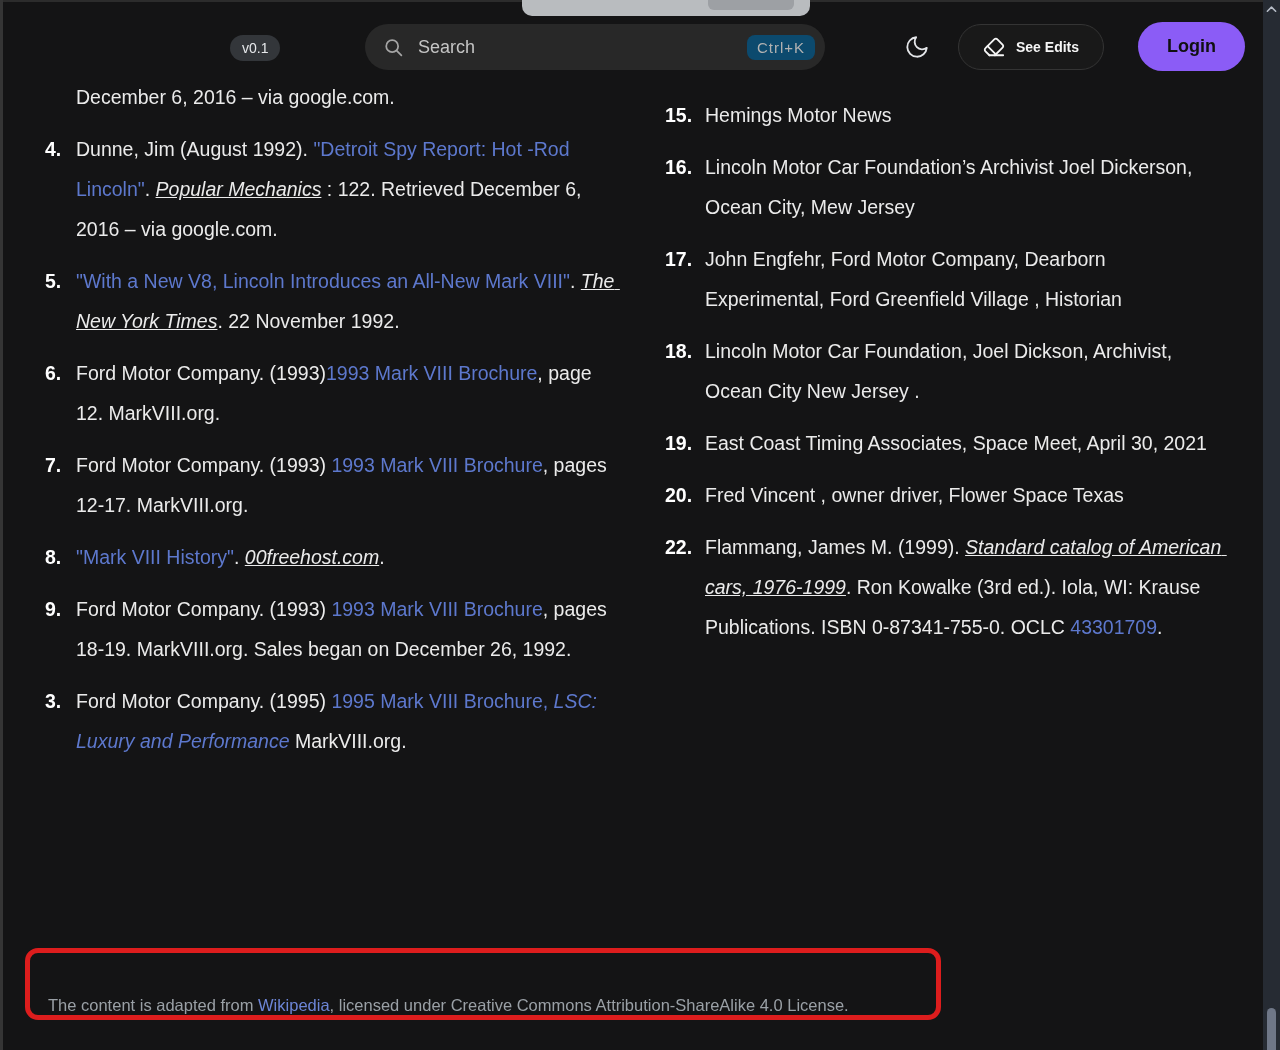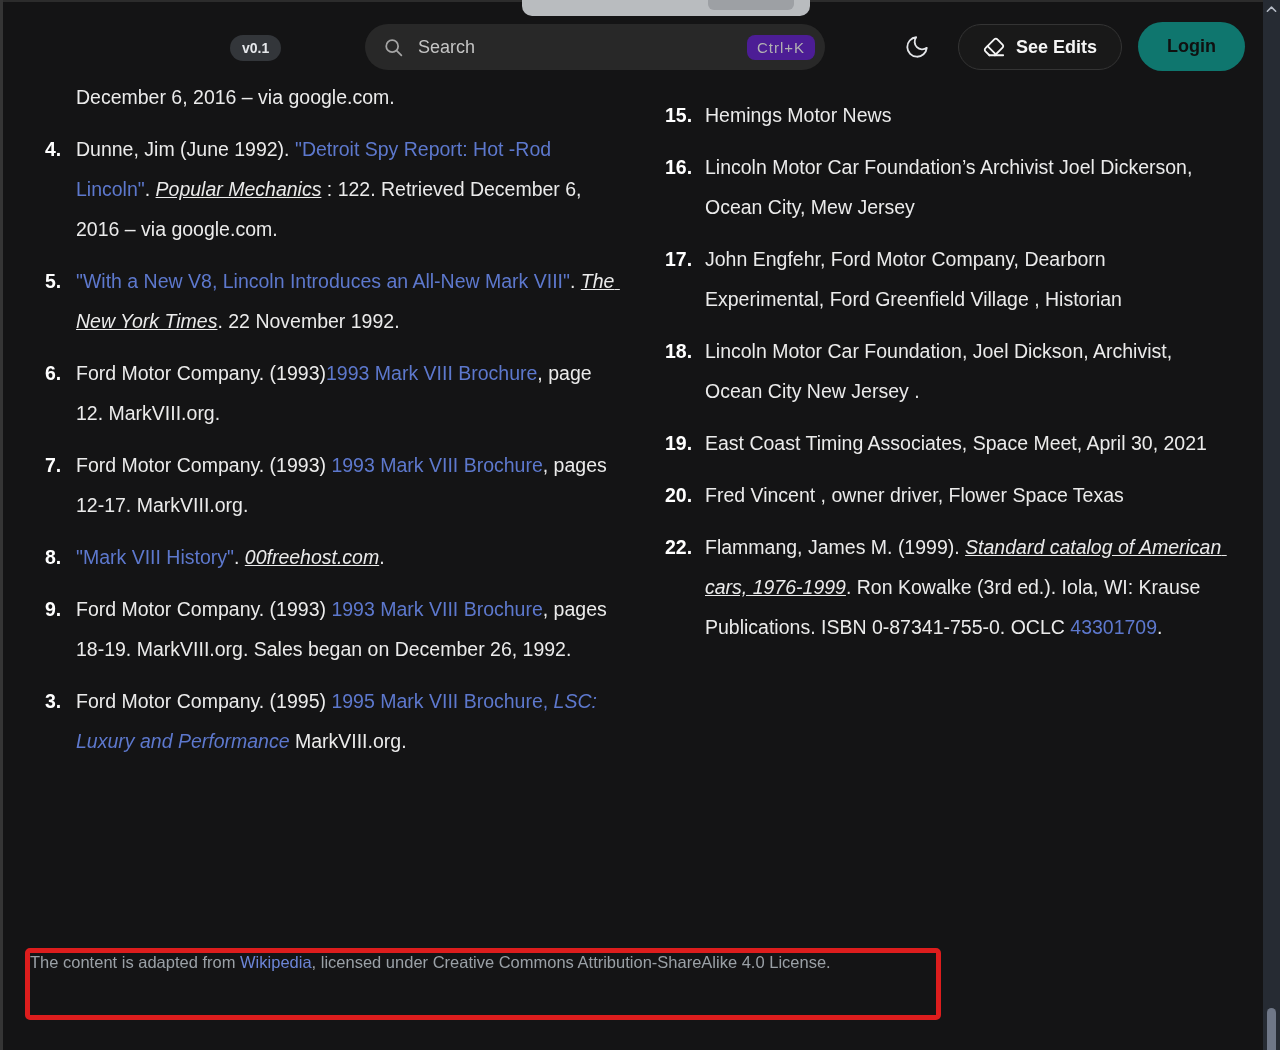--- a/index.html
+++ b/index.html
@@ -13,54 +13,54 @@
   .edge-top{position:absolute;left:0;top:0;width:100%;height:2px;background:#2c2c2c;}
   
   .overlay-remnant{position:absolute;left:522px;top:0;width:288px;height:16px;
     background:#b9bcbf;border-radius:0 0 10px 10px;z-index:5;}
   .overlay-remnant-btn{position:absolute;left:186px;top:0;width:86px;height:10px;
     background:#9da0a4;border-radius:0 0 6px 6px;}
   
   .logo{position:absolute;left:28px;top:20px;height:52px;line-height:52px;
     font-family:"Liberation Serif", serif;font-size:39px;color:#f4f2ee;letter-spacing:0.5px;}
   .version-badge{position:absolute;left:230px;top:35px;background:#33363a;color:#e6e8eb;
-    font-size:14px;font-weight:700;border-radius:999px;padding:4px 12px;line-height:18px;}
+    font-size:14px;font-weight:400;border-radius:999px;padding:4px 12px;line-height:18px;}
   .search-bar{position:absolute;left:365px;top:24px;width:460px;height:46px;background:#282828;
     border-radius:23px;display:flex;align-items:center;padding:0 10px 0 18px;box-sizing:border-box;cursor:text;justify-content:space-between;}
   .search-bar svg{flex:none;}
   .search-input{flex:1;background:transparent;border:none;outline:none;color:#d6d6d6;
     font-size:18px;margin-left:12px;font-family:"Liberation Sans",sans-serif;}
   .search-input::placeholder{color:#c4c4c4;opacity:1;}
-  .kbd-badge{flex:none;background:#4c1d95;color:#b2b2b2;border-radius:8px;padding:4px 10px;
+  .kbd-badge{flex:none;background:#0c4a6e;color:#b2b2b2;border-radius:8px;padding:4px 10px;
     font-size:15px;letter-spacing:1px;}
   .moon-btn{position:absolute;left:899px;top:29px;width:36px;height:36px;display:flex;
     align-items:center;justify-content:center;cursor:pointer;background:transparent;border:none;}
   .see-edits-btn{position:absolute;left:958px;top:24px;height:46px;padding:0 24px;
     border:1px solid #343434;border-radius:23px;background:#191919;display:flex;align-items:center;
-    gap:11px;color:#f5f5f5;font-size:18px;font-weight:700;cursor:pointer;box-sizing:border-box;
+    gap:11px;color:#f5f5f5;font-size:14px;font-weight:700;cursor:pointer;box-sizing:border-box;
     font-family:"Liberation Sans",sans-serif;}
   .login-btn{position:absolute;left:1138px;top:22px;height:49px;padding:0 29px;border:none;
-    border-radius:25px;background:#0f766e;color:#101010;font-size:18px;font-weight:700;cursor:pointer;
+    border-radius:25px;background:#8b5cf6;color:#101010;font-size:18px;font-weight:700;cursor:pointer;
     font-family:"Liberation Sans",sans-serif;}
   
   .col{position:absolute;}
   .col-left{left:45px;top:77px;width:578px;}
   .col-right{left:665px;top:95px;width:558px;}
   .ref-item{display:flex;margin-bottom:12px;font-size:19.5px;line-height:40px;color:#ebebeb;}
   .ref-num{flex:none;width:31px;font-weight:700;color:#ffffff;}
   .col-right .ref-num{width:40px;}
   .ref-text{flex:1;min-width:0;}
   .seg{white-space:pre-wrap;}
   .seg.link{color:#5d78cd;text-decoration:none;cursor:pointer;}
   .seg.italic{font-style:italic;text-decoration:underline;}
   .seg.link-italic{color:#5d78cd;font-style:italic;text-decoration:none;cursor:pointer;}
   
   .license-box{position:absolute;left:25px;top:948px;width:916px;height:72px;
-    border:5px solid #dd1d1d;border-radius:5px;box-sizing:border-box;
-    display:flex;align-items:flex-start;font-size:16.5px;color:#9aa0a6;}
+    border:5px solid #dd1d1d;border-radius:13px;box-sizing:border-box;
+    display:flex;align-items:flex-end;padding-left:18px;font-size:16.5px;color:#9aa0a6;}
   .license-box .seg.link{color:#6c85d6;}
   
   .scroll-track{position:absolute;right:0;top:0;width:17px;height:1050px;background:#262b33;}
   .scroll-up{position:absolute;left:0;top:2px;width:17px;height:14px;display:flex;
     align-items:center;justify-content:center;cursor:pointer;}
   .scroll-thumb{position:absolute;left:4px;top:1008px;width:9px;height:42px;background:#6f7787;
     border-radius:5px 5px 0 0;cursor:grab;}
 </style>
 </head>
 <body>
@@ -108,21 +108,21 @@
 
   <button class="login-btn">Login</button>
 
   <div class="col col-left">
       <div class="ref-item">
         <span class="ref-num"></span>
         <span class="ref-text"><span class="seg plain">December 6, 2016 – via google.com.</span></span>
       </div>
       <div class="ref-item">
         <span class="ref-num">4.</span>
-        <span class="ref-text"><span class="seg plain">Dunne, Jim (June 1992). </span><a class="seg link">"Detroit Spy Report: Hot -Rod Lincoln"</a><span class="seg plain">. </span><span class="seg italic">Popular Mechanics</span><span class="seg plain"> : 122. Retrieved December 6, 2016 – via google.com.</span></span>
+        <span class="ref-text"><span class="seg plain">Dunne, Jim (August 1992). </span><a class="seg link">"Detroit Spy Report: Hot -Rod Lincoln"</a><span class="seg plain">. </span><span class="seg italic">Popular Mechanics</span><span class="seg plain"> : 122. Retrieved December 6, 2016 – via google.com.</span></span>
       </div>
       <div class="ref-item">
         <span class="ref-num">5.</span>
         <span class="ref-text"><a class="seg link">"With a New V8, Lincoln Introduces an All-New Mark VIII"</a><span class="seg plain">. </span><span class="seg italic">The New York Times</span><span class="seg plain">. 22 November 1992.</span></span>
       </div>
       <div class="ref-item">
         <span class="ref-num">6.</span>
         <span class="ref-text"><span class="seg plain">Ford Motor Company. (1993)</span><a class="seg link">1993 Mark VIII Brochure</a><span class="seg plain">, page 12. MarkVIII.org.</span></span>
       </div>
       <div class="ref-item">

